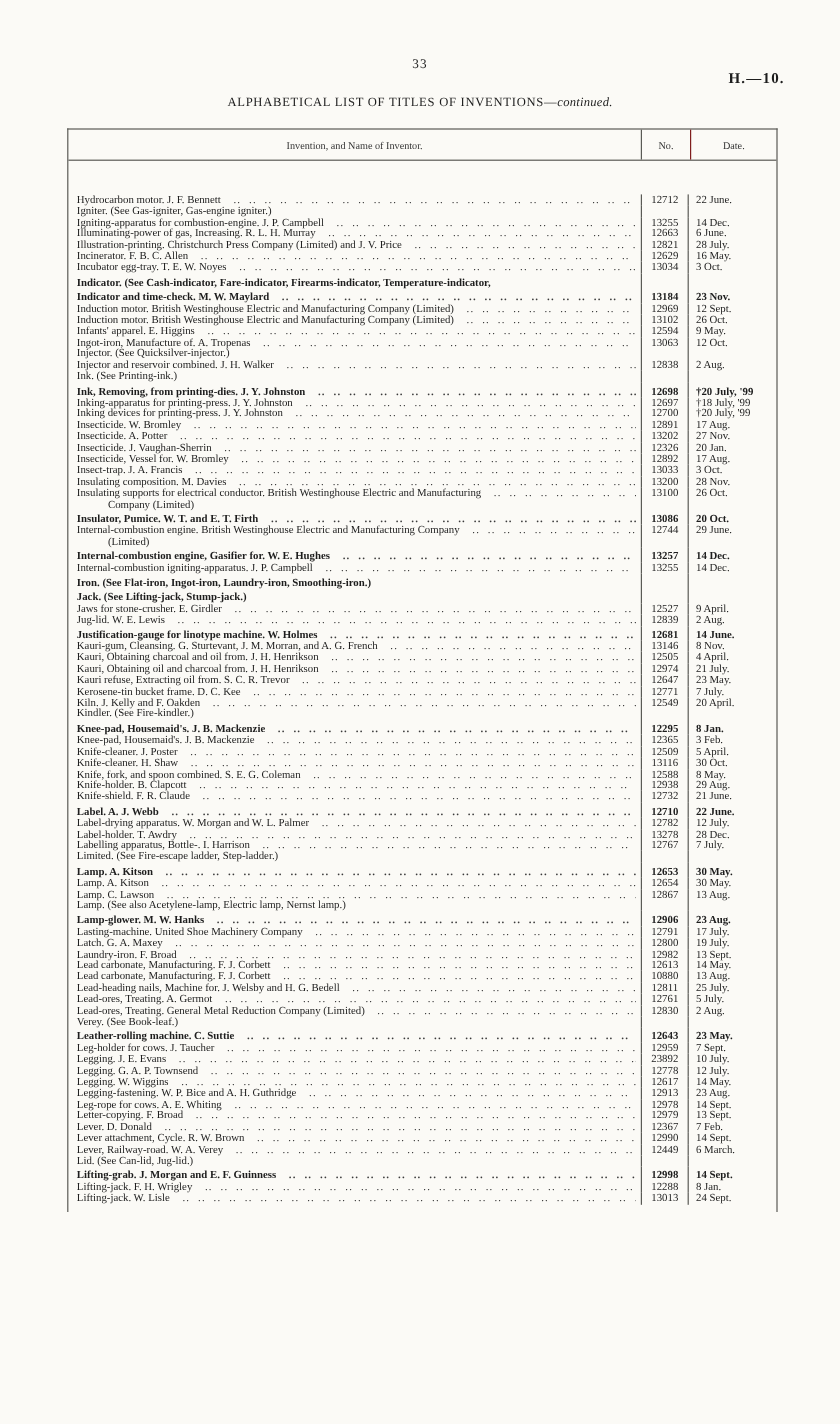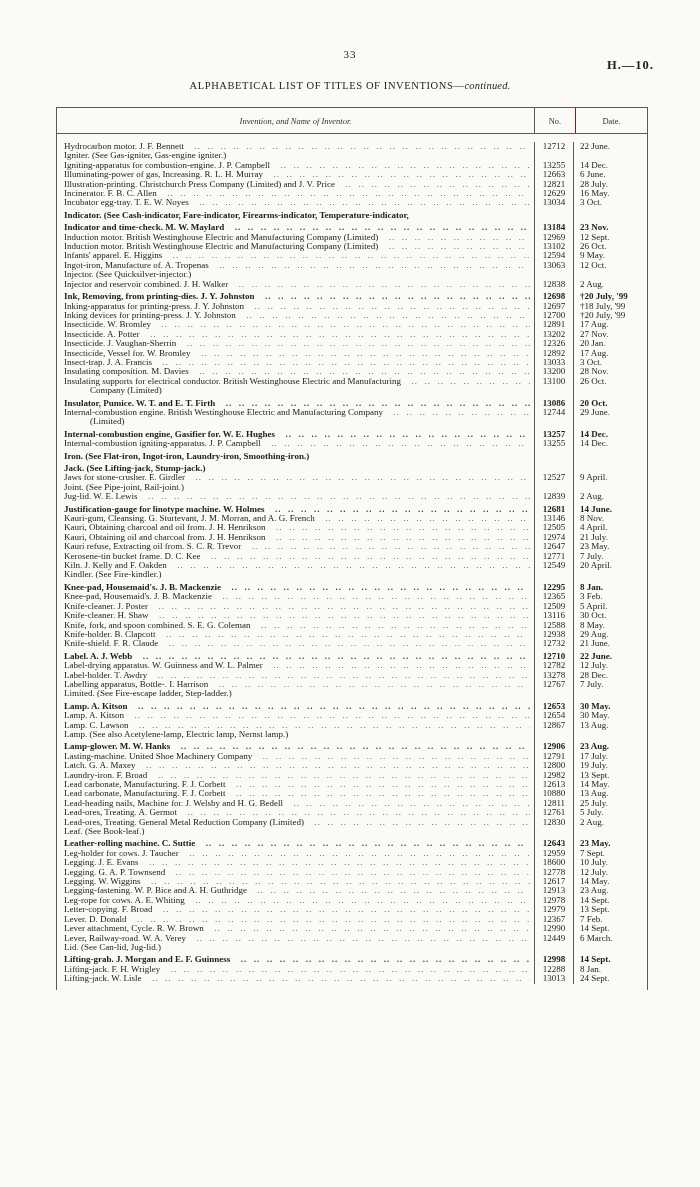--- a/index.html
+++ b/index.html
@@ -13,24 +13,24 @@
   .page-number{position:absolute;left:0;right:0;text-align:center;font-size:11px;letter-spacing:1px;}
   .page-ref{position:absolute;right:46px;top:-2px;font-size:12.5px;font-weight:bold;letter-spacing:1px;margin-top:12px;}
   .doc-title{position:absolute;top:80px;left:0;width:100%;text-align:center;font-size:10.5px;letter-spacing:0.6px;}
   .doc-title i{letter-spacing:0.2px;}
   .tbl{
     position:absolute;top:107px;left:56px;width:592px;
     border:1px solid #5a5a55;border-bottom:none;box-sizing:border-box;
     font-size:9px;
   }
   .thead{display:flex;border-bottom:1px solid #5a5a55;height:25px;align-items:center;font-size:8.5px;color:#333;}
-  .thead .h-inv{width:477px;text-align:center;font-style:italic;}
+  .thead .h-inv{width:477px;text-align:center;}
   .thead .h-no{width:40px;text-align:center;border-left:1px solid #5a5a55;border-right:1px solid #7f1d1d;align-self:stretch;display:flex;align-items:center;justify-content:center;}
   .thead .h-date{flex:1;text-align:center;}
-  .tbody{padding-top:8px;}
+  .tbody{padding-top:8px;margin-top:20px;}
   .row{display:flex;line-height:9.4px;}
   .row.gap > div{padding-top:3px;font-weight:bold;}
   .cell{box-sizing:border-box;}
   .cell.inv{width:477px;padding-left:7px;}
   .cell.no{width:40px;text-align:center;border-left:1px solid #5a5a55;border-right:1px solid #5a5a55;}
   .cell.date{flex:1;padding-left:6px;white-space:nowrap;}
   .l1{display:flex;}
   .txt{white-space:nowrap;}
   .dots{flex:1;overflow:hidden;white-space:nowrap;color:#3a3a3a;letter-spacing:1px;margin:0 4px;}
   .l2{padding-left:26px;}
@@ -216,20 +216,26 @@
       <div class="l1">
         <span class="txt">Injector and reservoir combined.  J. H. Walker</span>
         <span class="dots">&nbsp;&nbsp;..&nbsp;&nbsp;..&nbsp;&nbsp;..&nbsp;&nbsp;..&nbsp;&nbsp;..&nbsp;&nbsp;..&nbsp;&nbsp;..&nbsp;&nbsp;..&nbsp;&nbsp;..&nbsp;&nbsp;..&nbsp;&nbsp;..&nbsp;&nbsp;..&nbsp;&nbsp;..&nbsp;&nbsp;..&nbsp;&nbsp;..&nbsp;&nbsp;..&nbsp;&nbsp;..&nbsp;&nbsp;..&nbsp;&nbsp;..&nbsp;&nbsp;..&nbsp;&nbsp;..&nbsp;&nbsp;..&nbsp;&nbsp;..&nbsp;&nbsp;..&nbsp;&nbsp;..&nbsp;&nbsp;..&nbsp;&nbsp;..&nbsp;&nbsp;..&nbsp;&nbsp;..&nbsp;&nbsp;..&nbsp;&nbsp;..&nbsp;&nbsp;..&nbsp;&nbsp;..&nbsp;&nbsp;..&nbsp;&nbsp;..&nbsp;&nbsp;..&nbsp;&nbsp;..&nbsp;&nbsp;..&nbsp;&nbsp;..&nbsp;&nbsp;..</span>
       </div>
     </div>
     <div class="cell no">12838</div>
     <div class="cell date">2 Aug.</div>
   </div>
 
   <div class="row">
+    <div class="cell inv">
+      <div class="l1">
+        <span class="txt">Ink.  (See Printing-ink.)</span>
+        <span class="dots"></span>
+      </div>
+    </div>
     <div class="cell no"></div>
     <div class="cell date"></div>
   </div>
 
   <div class="row gap">
     <div class="cell inv">
       <div class="l1">
         <span class="txt">Ink, Removing, from printing-dies.  J. Y. Johnston</span>
         <span class="dots">&nbsp;&nbsp;..&nbsp;&nbsp;..&nbsp;&nbsp;..&nbsp;&nbsp;..&nbsp;&nbsp;..&nbsp;&nbsp;..&nbsp;&nbsp;..&nbsp;&nbsp;..&nbsp;&nbsp;..&nbsp;&nbsp;..&nbsp;&nbsp;..&nbsp;&nbsp;..&nbsp;&nbsp;..&nbsp;&nbsp;..&nbsp;&nbsp;..&nbsp;&nbsp;..&nbsp;&nbsp;..&nbsp;&nbsp;..&nbsp;&nbsp;..&nbsp;&nbsp;..&nbsp;&nbsp;..&nbsp;&nbsp;..&nbsp;&nbsp;..&nbsp;&nbsp;..&nbsp;&nbsp;..&nbsp;&nbsp;..&nbsp;&nbsp;..&nbsp;&nbsp;..&nbsp;&nbsp;..&nbsp;&nbsp;..&nbsp;&nbsp;..&nbsp;&nbsp;..&nbsp;&nbsp;..&nbsp;&nbsp;..&nbsp;&nbsp;..&nbsp;&nbsp;..&nbsp;&nbsp;..&nbsp;&nbsp;..&nbsp;&nbsp;..&nbsp;&nbsp;..</span>
       </div>
@@ -410,26 +416,20 @@
       <div class="l1">
         <span class="txt">Jaws for stone-crusher.  E. Girdler</span>
         <span class="dots">&nbsp;&nbsp;..&nbsp;&nbsp;..&nbsp;&nbsp;..&nbsp;&nbsp;..&nbsp;&nbsp;..&nbsp;&nbsp;..&nbsp;&nbsp;..&nbsp;&nbsp;..&nbsp;&nbsp;..&nbsp;&nbsp;..&nbsp;&nbsp;..&nbsp;&nbsp;..&nbsp;&nbsp;..&nbsp;&nbsp;..&nbsp;&nbsp;..&nbsp;&nbsp;..&nbsp;&nbsp;..&nbsp;&nbsp;..&nbsp;&nbsp;..&nbsp;&nbsp;..&nbsp;&nbsp;..&nbsp;&nbsp;..&nbsp;&nbsp;..&nbsp;&nbsp;..&nbsp;&nbsp;..&nbsp;&nbsp;..&nbsp;&nbsp;..&nbsp;&nbsp;..&nbsp;&nbsp;..&nbsp;&nbsp;..&nbsp;&nbsp;..&nbsp;&nbsp;..&nbsp;&nbsp;..&nbsp;&nbsp;..&nbsp;&nbsp;..&nbsp;&nbsp;..&nbsp;&nbsp;..&nbsp;&nbsp;..&nbsp;&nbsp;..&nbsp;&nbsp;..</span>
       </div>
     </div>
     <div class="cell no">12527</div>
     <div class="cell date">9 April.</div>
   </div>
 
   <div class="row">
-    <div class="cell inv">
-      <div class="l1">
-        <span class="txt">Joint.  (See Pipe-joint, Rail-joint.)</span>
-        <span class="dots"></span>
-      </div>
-    </div>
     <div class="cell no"></div>
     <div class="cell date"></div>
   </div>
 
   <div class="row">
     <div class="cell inv">
       <div class="l1">
         <span class="txt">Jug-lid.  W. E. Lewis</span>
         <span class="dots">&nbsp;&nbsp;..&nbsp;&nbsp;..&nbsp;&nbsp;..&nbsp;&nbsp;..&nbsp;&nbsp;..&nbsp;&nbsp;..&nbsp;&nbsp;..&nbsp;&nbsp;..&nbsp;&nbsp;..&nbsp;&nbsp;..&nbsp;&nbsp;..&nbsp;&nbsp;..&nbsp;&nbsp;..&nbsp;&nbsp;..&nbsp;&nbsp;..&nbsp;&nbsp;..&nbsp;&nbsp;..&nbsp;&nbsp;..&nbsp;&nbsp;..&nbsp;&nbsp;..&nbsp;&nbsp;..&nbsp;&nbsp;..&nbsp;&nbsp;..&nbsp;&nbsp;..&nbsp;&nbsp;..&nbsp;&nbsp;..&nbsp;&nbsp;..&nbsp;&nbsp;..&nbsp;&nbsp;..&nbsp;&nbsp;..&nbsp;&nbsp;..&nbsp;&nbsp;..&nbsp;&nbsp;..&nbsp;&nbsp;..&nbsp;&nbsp;..&nbsp;&nbsp;..&nbsp;&nbsp;..&nbsp;&nbsp;..&nbsp;&nbsp;..&nbsp;&nbsp;..</span>
       </div>
@@ -610,21 +610,21 @@
         <span class="dots">&nbsp;&nbsp;..&nbsp;&nbsp;..&nbsp;&nbsp;..&nbsp;&nbsp;..&nbsp;&nbsp;..&nbsp;&nbsp;..&nbsp;&nbsp;..&nbsp;&nbsp;..&nbsp;&nbsp;..&nbsp;&nbsp;..&nbsp;&nbsp;..&nbsp;&nbsp;..&nbsp;&nbsp;..&nbsp;&nbsp;..&nbsp;&nbsp;..&nbsp;&nbsp;..&nbsp;&nbsp;..&nbsp;&nbsp;..&nbsp;&nbsp;..&nbsp;&nbsp;..&nbsp;&nbsp;..&nbsp;&nbsp;..&nbsp;&nbsp;..&nbsp;&nbsp;..&nbsp;&nbsp;..&nbsp;&nbsp;..&nbsp;&nbsp;..&nbsp;&nbsp;..&nbsp;&nbsp;..&nbsp;&nbsp;..&nbsp;&nbsp;..&nbsp;&nbsp;..&nbsp;&nbsp;..&nbsp;&nbsp;..&nbsp;&nbsp;..&nbsp;&nbsp;..&nbsp;&nbsp;..&nbsp;&nbsp;..&nbsp;&nbsp;..&nbsp;&nbsp;..</span>
       </div>
     </div>
     <div class="cell no">12710</div>
     <div class="cell date">22 June.</div>
   </div>
 
   <div class="row">
     <div class="cell inv">
       <div class="l1">
-        <span class="txt">Label-drying apparatus.  W. Guinness and W. L. Palmer</span>
+        <span class="txt">Label-drying apparatus.  W. Morgan and W. L. Palmer</span>
         <span class="dots">&nbsp;&nbsp;..&nbsp;&nbsp;..&nbsp;&nbsp;..&nbsp;&nbsp;..&nbsp;&nbsp;..&nbsp;&nbsp;..&nbsp;&nbsp;..&nbsp;&nbsp;..&nbsp;&nbsp;..&nbsp;&nbsp;..&nbsp;&nbsp;..&nbsp;&nbsp;..&nbsp;&nbsp;..&nbsp;&nbsp;..&nbsp;&nbsp;..&nbsp;&nbsp;..&nbsp;&nbsp;..&nbsp;&nbsp;..&nbsp;&nbsp;..&nbsp;&nbsp;..&nbsp;&nbsp;..&nbsp;&nbsp;..&nbsp;&nbsp;..&nbsp;&nbsp;..&nbsp;&nbsp;..&nbsp;&nbsp;..&nbsp;&nbsp;..&nbsp;&nbsp;..&nbsp;&nbsp;..&nbsp;&nbsp;..&nbsp;&nbsp;..&nbsp;&nbsp;..&nbsp;&nbsp;..&nbsp;&nbsp;..&nbsp;&nbsp;..&nbsp;&nbsp;..&nbsp;&nbsp;..&nbsp;&nbsp;..&nbsp;&nbsp;..&nbsp;&nbsp;..</span>
       </div>
     </div>
     <div class="cell no">12782</div>
     <div class="cell date">12 July.</div>
   </div>
 
   <div class="row">
     <div class="cell inv">
       <div class="l1">
@@ -797,21 +797,21 @@
         <span class="dots">&nbsp;&nbsp;..&nbsp;&nbsp;..&nbsp;&nbsp;..&nbsp;&nbsp;..&nbsp;&nbsp;..&nbsp;&nbsp;..&nbsp;&nbsp;..&nbsp;&nbsp;..&nbsp;&nbsp;..&nbsp;&nbsp;..&nbsp;&nbsp;..&nbsp;&nbsp;..&nbsp;&nbsp;..&nbsp;&nbsp;..&nbsp;&nbsp;..&nbsp;&nbsp;..&nbsp;&nbsp;..&nbsp;&nbsp;..&nbsp;&nbsp;..&nbsp;&nbsp;..&nbsp;&nbsp;..&nbsp;&nbsp;..&nbsp;&nbsp;..&nbsp;&nbsp;..&nbsp;&nbsp;..&nbsp;&nbsp;..&nbsp;&nbsp;..&nbsp;&nbsp;..&nbsp;&nbsp;..&nbsp;&nbsp;..&nbsp;&nbsp;..&nbsp;&nbsp;..&nbsp;&nbsp;..&nbsp;&nbsp;..&nbsp;&nbsp;..&nbsp;&nbsp;..&nbsp;&nbsp;..&nbsp;&nbsp;..&nbsp;&nbsp;..&nbsp;&nbsp;..</span>
       </div>
     </div>
     <div class="cell no">12830</div>
     <div class="cell date">2 Aug.</div>
   </div>
 
   <div class="row">
     <div class="cell inv">
       <div class="l1">
-        <span class="txt">Leaf.  (See Book-leaf.)</span>
+        <span class="txt">Verey.  (See Book-leaf.)</span>
         <span class="dots"></span>
       </div>
     </div>
     <div class="cell no"></div>
     <div class="cell date"></div>
   </div>
 
   <div class="row gap">
     <div class="cell inv">
       <div class="l1">
@@ -834,21 +834,21 @@
     <div class="cell date">7 Sept.</div>
   </div>
 
   <div class="row">
     <div class="cell inv">
       <div class="l1">
         <span class="txt">Legging.  J. E. Evans</span>
         <span class="dots">&nbsp;&nbsp;..&nbsp;&nbsp;..&nbsp;&nbsp;..&nbsp;&nbsp;..&nbsp;&nbsp;..&nbsp;&nbsp;..&nbsp;&nbsp;..&nbsp;&nbsp;..&nbsp;&nbsp;..&nbsp;&nbsp;..&nbsp;&nbsp;..&nbsp;&nbsp;..&nbsp;&nbsp;..&nbsp;&nbsp;..&nbsp;&nbsp;..&nbsp;&nbsp;..&nbsp;&nbsp;..&nbsp;&nbsp;..&nbsp;&nbsp;..&nbsp;&nbsp;..&nbsp;&nbsp;..&nbsp;&nbsp;..&nbsp;&nbsp;..&nbsp;&nbsp;..&nbsp;&nbsp;..&nbsp;&nbsp;..&nbsp;&nbsp;..&nbsp;&nbsp;..&nbsp;&nbsp;..&nbsp;&nbsp;..&nbsp;&nbsp;..&nbsp;&nbsp;..&nbsp;&nbsp;..&nbsp;&nbsp;..&nbsp;&nbsp;..&nbsp;&nbsp;..&nbsp;&nbsp;..&nbsp;&nbsp;..&nbsp;&nbsp;..&nbsp;&nbsp;..</span>
       </div>
     </div>
-    <div class="cell no">18600</div>
+    <div class="cell no">23892</div>
     <div class="cell date">10 July.</div>
   </div>
 
   <div class="row">
     <div class="cell inv">
       <div class="l1">
         <span class="txt">Legging.  G. A. P. Townsend</span>
         <span class="dots">&nbsp;&nbsp;..&nbsp;&nbsp;..&nbsp;&nbsp;..&nbsp;&nbsp;..&nbsp;&nbsp;..&nbsp;&nbsp;..&nbsp;&nbsp;..&nbsp;&nbsp;..&nbsp;&nbsp;..&nbsp;&nbsp;..&nbsp;&nbsp;..&nbsp;&nbsp;..&nbsp;&nbsp;..&nbsp;&nbsp;..&nbsp;&nbsp;..&nbsp;&nbsp;..&nbsp;&nbsp;..&nbsp;&nbsp;..&nbsp;&nbsp;..&nbsp;&nbsp;..&nbsp;&nbsp;..&nbsp;&nbsp;..&nbsp;&nbsp;..&nbsp;&nbsp;..&nbsp;&nbsp;..&nbsp;&nbsp;..&nbsp;&nbsp;..&nbsp;&nbsp;..&nbsp;&nbsp;..&nbsp;&nbsp;..&nbsp;&nbsp;..&nbsp;&nbsp;..&nbsp;&nbsp;..&nbsp;&nbsp;..&nbsp;&nbsp;..&nbsp;&nbsp;..&nbsp;&nbsp;..&nbsp;&nbsp;..&nbsp;&nbsp;..&nbsp;&nbsp;..</span>
       </div>
     </div>

